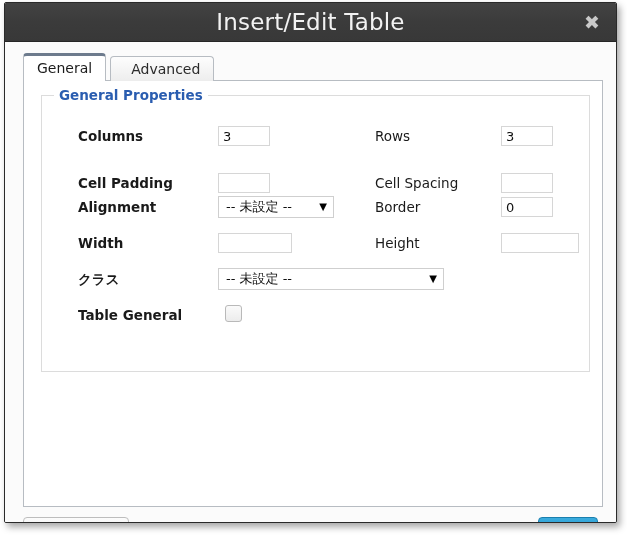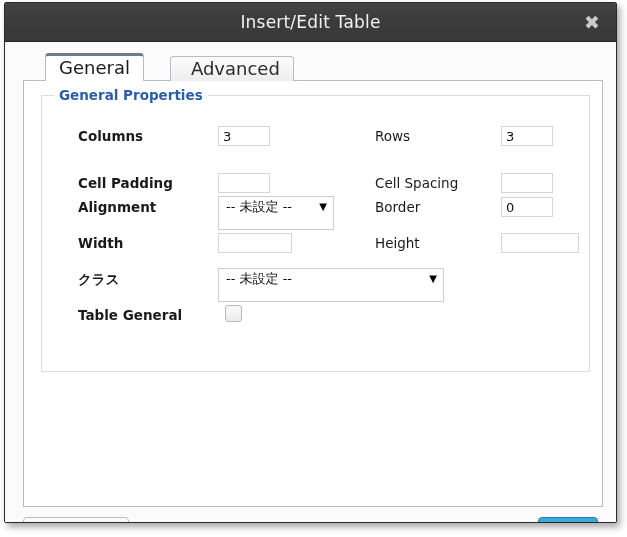--- a/index.html
+++ b/index.html
@@ -35,21 +35,21 @@
     height: 38px;
     background: linear-gradient(to bottom, #434343 0%, #3b3b3b 50%, #383838 100%);
     border-bottom: 1px solid #262626;
   }
   #dialog-title {
     position: absolute;
     left: 0; right: 0; top: 0;
     line-height: 38px;
     text-align: center;
     color: #f2f2f2;
-    font-size: 17px;
+    font-size: 23px;
     letter-spacing: 0.2px;
   }
   #close-button {
     position: absolute;
     right: 10px;
     top: 0;
     width: 28px;
     height: 38px;
     line-height: 38px;
     text-align: center;
@@ -75,30 +75,29 @@
     top: 12px;
     height: 27px;
     display: flex;
     align-items: flex-end;
     z-index: 3;
   }
   .tab {
     height: 25px;
     line-height: 24px;
     padding: 0 13px;
-    font-size: 18px;
+    font-size: 14px;
     color: #1b1b1b;
     border: 1px solid #b7bcc2;
     border-bottom: none;
     border-radius: 4px 4px 0 0;
     margin-right: 4px;
     cursor: pointer;
     user-select: none;
     box-sizing: border-box;
-    margin-left: 22px;
   }
   .tab.active {
     background: #ffffff;
     border-top: 3px solid #6d7b8d;
     height: 28px;
     line-height: 24px;
     position: relative;
     z-index: 4;
   }
   .tab.inactive {
@@ -172,21 +171,21 @@
     outline: none;
   }
   .in-left-sm  { left: 176px; width: 52px; }
   .in-right-sm { left: 459px; width: 52px; }
   .in-left-lg  { left: 176px; width: 74px; }
   .in-right-lg { left: 459px; width: 78px; }
 
   .select-box {
     position: absolute;
     top: 1px;
-    height: 34px;
+    height: 22px;
     border: 1px solid #cfcfcf;
     background: #ffffff;
     box-sizing: border-box;
     cursor: pointer;
     user-select: none;
   }
   .select-box .sel-text {
     position: absolute;
     left: 7px;
     top: 0;

